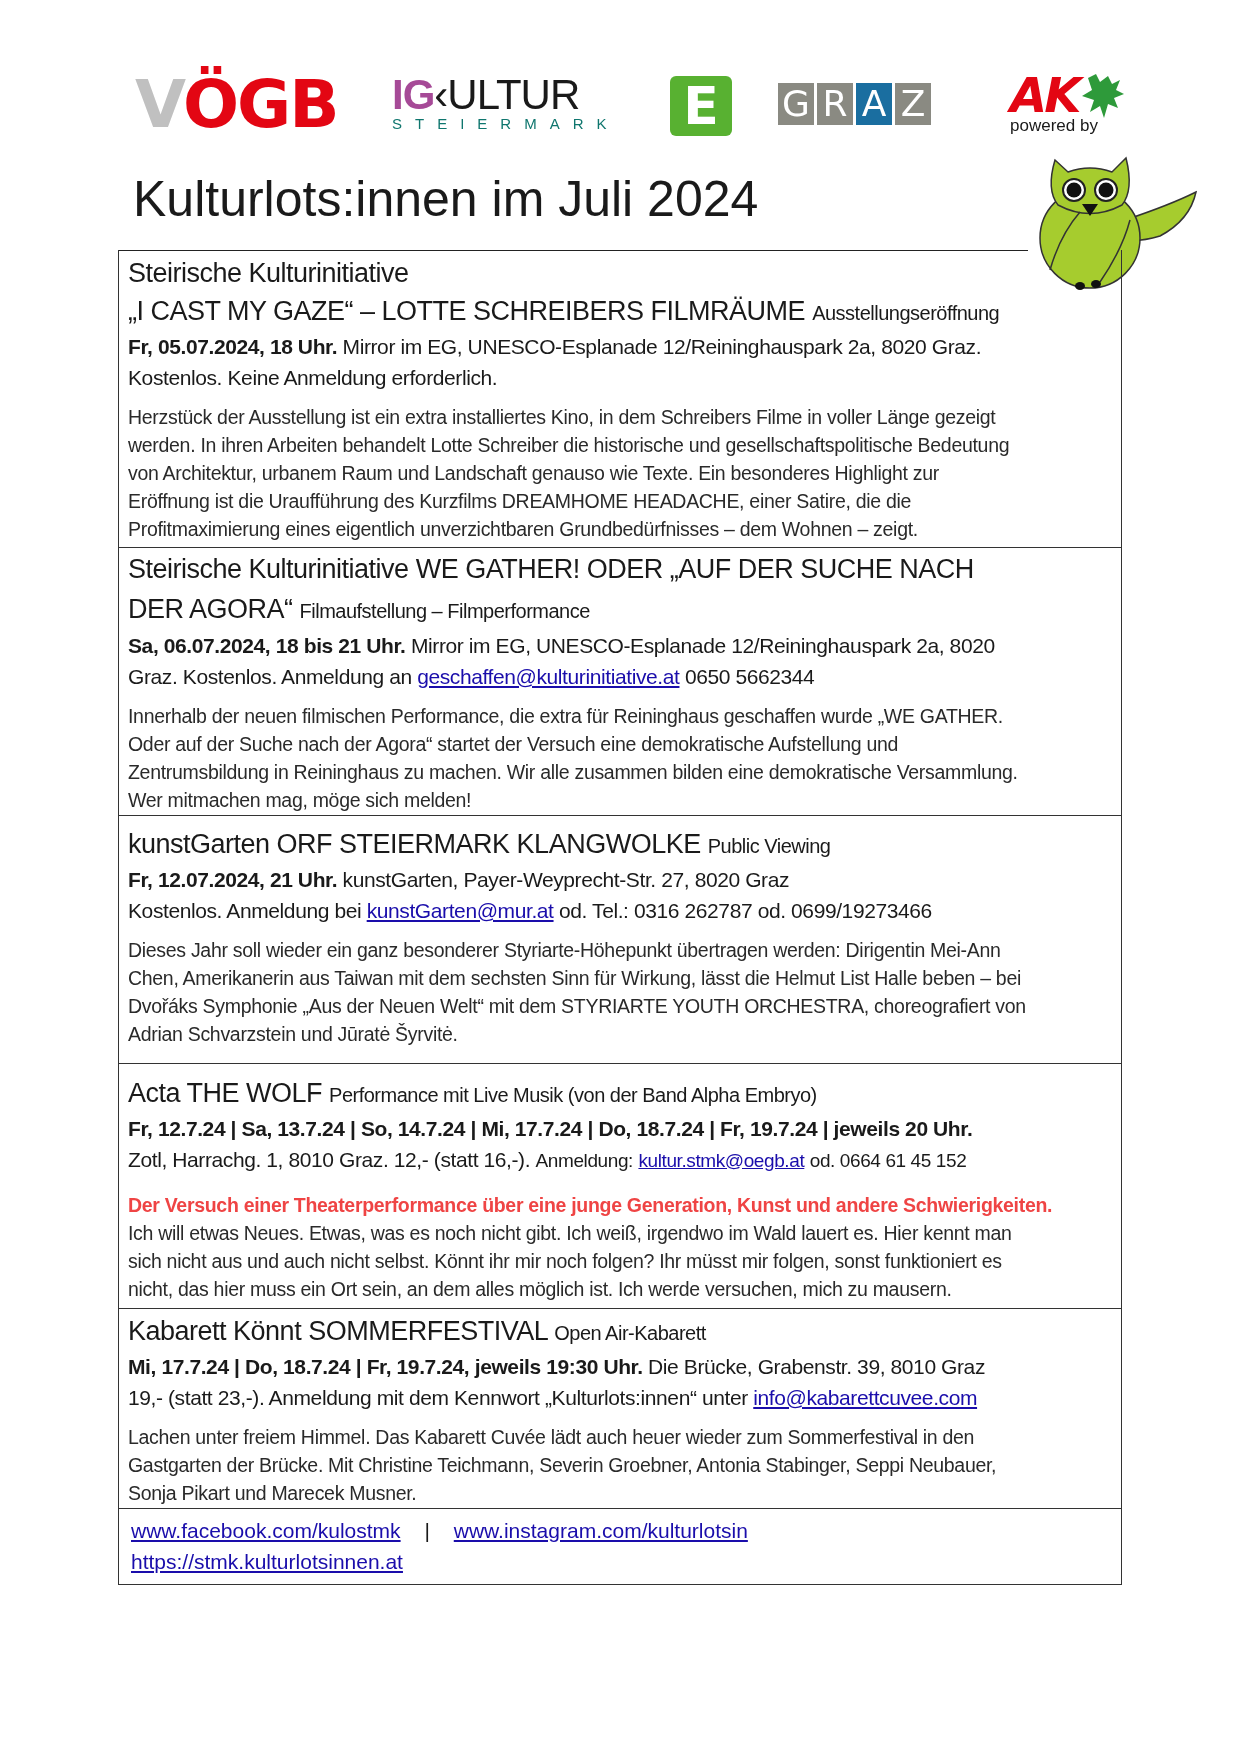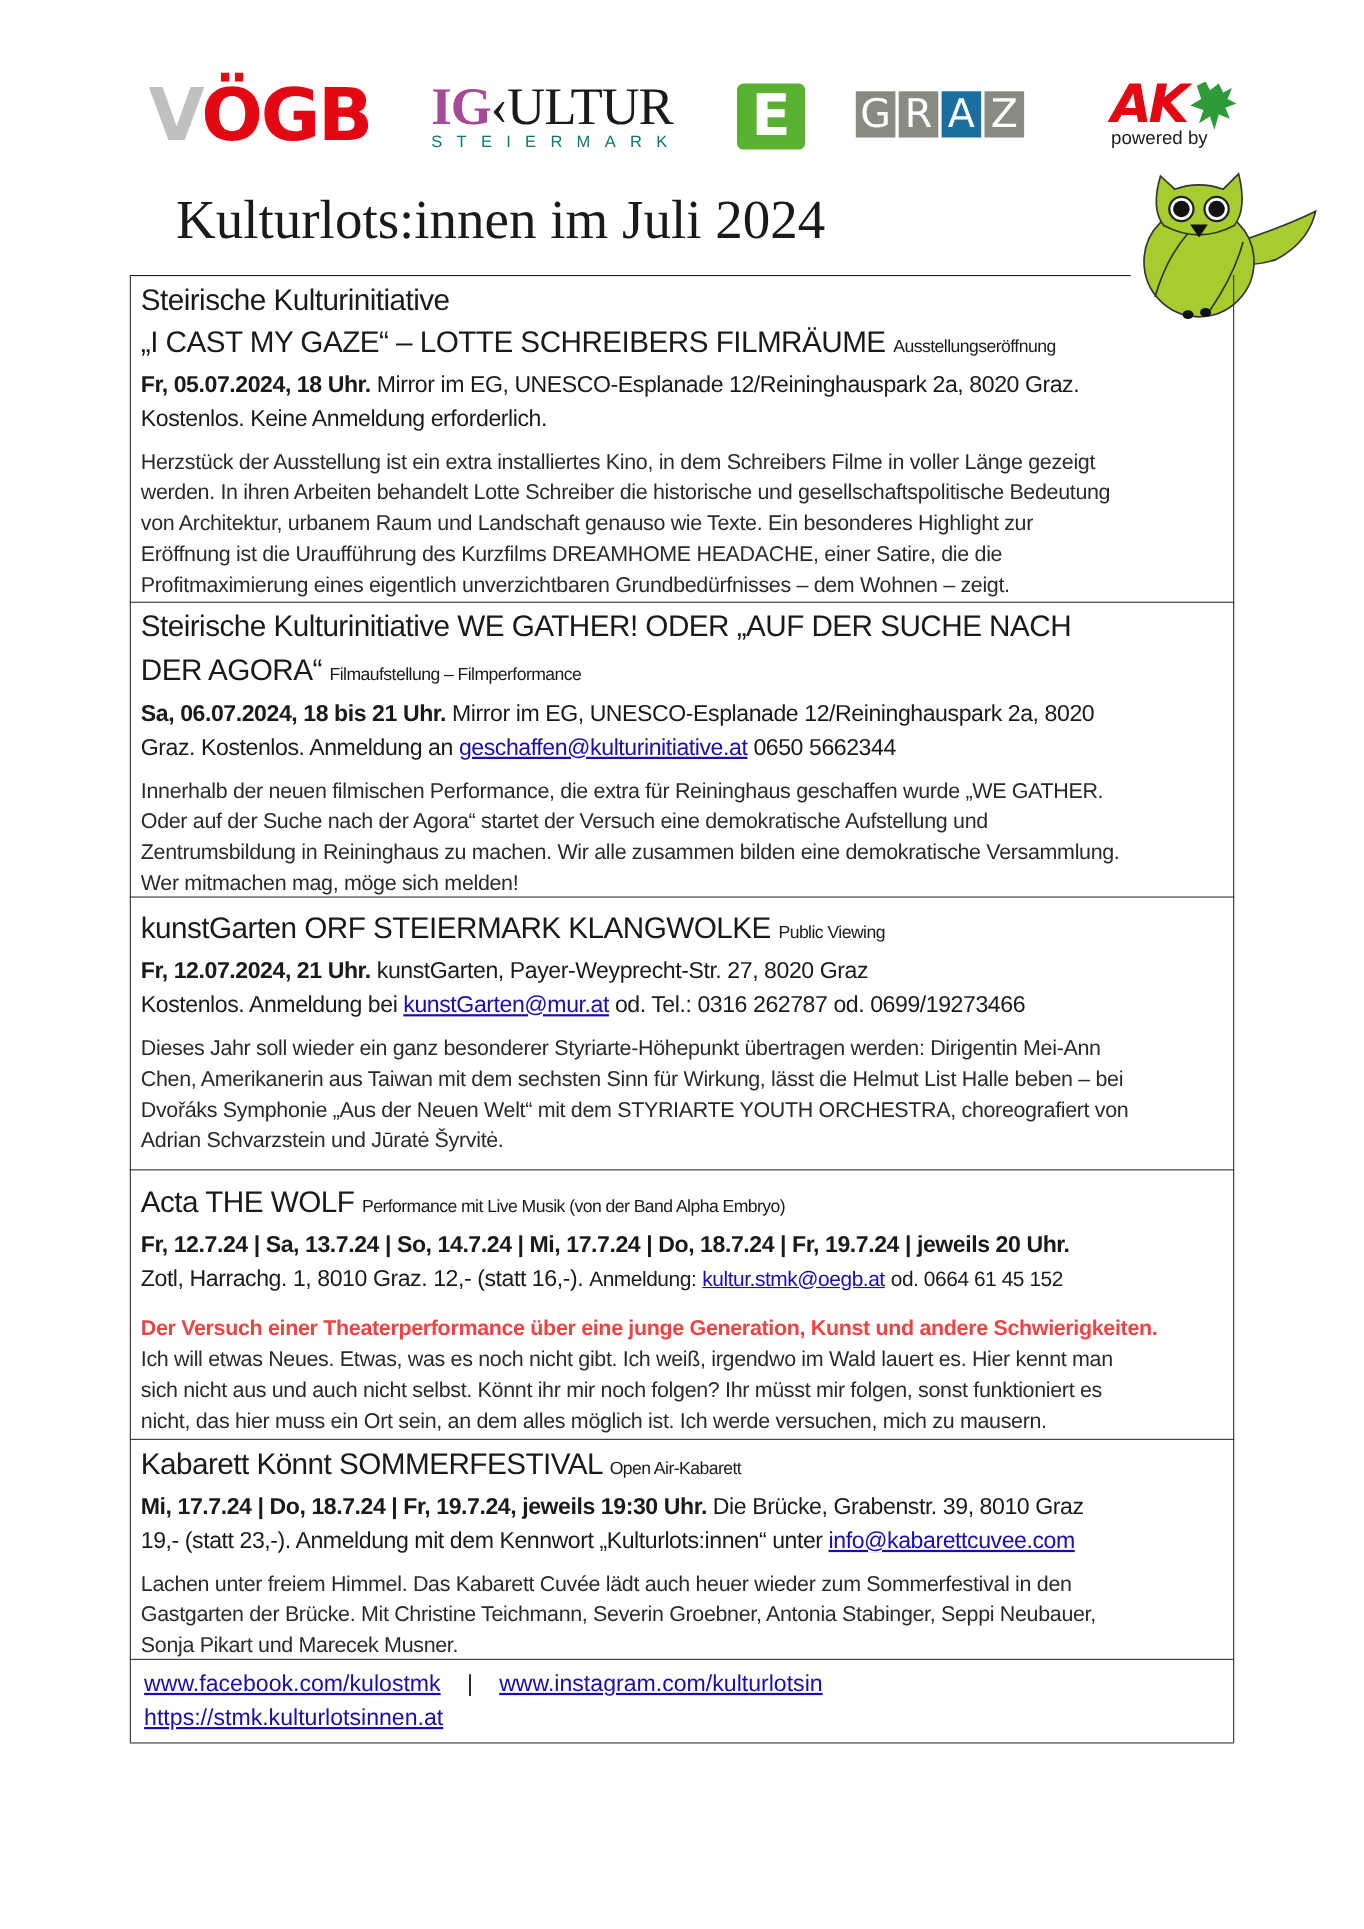--- a/index.html
+++ b/index.html
@@ -4,42 +4,42 @@
 <style>
   html, body { margin:0; padding:0; background:#ffffff; }
   body { width:1240px; height:1754px; position:relative; overflow:hidden;
          font-family:"Liberation Sans", sans-serif; color:#1a1a1a; }
   .abs { position:absolute; }
   
   .logo-oegb { left:135px; top:72px; font-weight:bold; font-size:66px; letter-spacing:-2px; line-height:1; font-family:"DejaVu Sans", sans-serif; }
   .logo-oegb .v { color:#c0c0c0; }
   .logo-oegb .r { color:#e30613; }
   .logo-ig { left:392px; top:74px; line-height:1; }
-  .logo-ig .top { font-size:48px; font-weight:bold; letter-spacing:-1px; font-family:Liberation Serif, serif; }
+  .logo-ig .top { font-size:42px; font-weight:bold; letter-spacing:-1px; font-family:Liberation Sans, sans-serif; }
   .logo-ig .ig { color:#a64a97; }
   .logo-ig .k { color:#1a1a1a; font-weight:normal; }
   .logo-ig .sub { font-size:15px; letter-spacing:13px; color:#0f766e; margin-top:0px; }
   .logo-e { left:670px; top:76px; width:62px; height:60px; background:#58b131; border-radius:6px; color:#fff; font-weight:bold; font-size:52px; line-height:60px; text-align:center; font-family:"DejaVu Sans", sans-serif; }
   .logo-graz { left:778px; top:83px; display:flex; gap:3px; }
   .logo-graz span { display:block; width:36px; height:42px; background:#8a8a82; color:#fff; font-size:36px; line-height:42px; text-align:center; font-family:"DejaVu Sans", sans-serif; }
   .logo-graz span.blue { background:#1a6ea0; }
   .logo-ak { left:1010px; top:72px; width:130px; }
   .logo-ak .ak { color:#e30613; font-weight:bold; font-style:italic; font-size:48px; line-height:46px; font-family:"DejaVu Sans", sans-serif; letter-spacing:-3px; }
   .logo-ak .pw { font-size:17px; color:#1a1a1a; margin-top:-2px; }
   .owl { left:1030px; top:150px; }
   
-  .title { left:133px; top:170px; font-size:50px; color:#1a1a1a; white-space:nowrap; font-family:Liberation Serif, serif;margin-left:27px; }
+  .title { left:133px; top:170px; font-size:50px; color:#1a1a1a; white-space:nowrap; font-family:Liberation Sans, sans-serif; }
   .top-rule { left:118px; top:250px; width:910px; height:0; border-top:1.5px solid #222; }
   
   .box { left:118px; width:1004px; border-left:1.5px solid #333; border-right:1.5px solid #333; box-sizing:border-box; }
   .divider { left:118px; width:1004px; height:0; border-top:1.5px solid #333; }
   .ev { position:absolute; left:128px; width:985px; }
   .line { white-space:nowrap; font-size:21px; line-height:30.5px; letter-spacing:-0.4px; }
   .h1 { font-size:27px; line-height:38px; letter-spacing:-0.5px; white-space:nowrap; }
-  .h1 .sub { font-size:16px; }
+  .h1 .sub { font-size:20px; }
   .b { font-weight:bold; }
   .desc { font-size:19.5px; line-height:28px; color:#2a2a2a; letter-spacing:-0.3px; margin-top:10px; }
   .desc div { white-space:nowrap; }
   a { color:#1a0dab; text-decoration:underline; }
   .footer { left:131px; width:1212px; text-align:left; font-size:21px; line-height:31px; }
   .sep { margin:0 18px; }
 </style>
 </head>
 <body>
 

